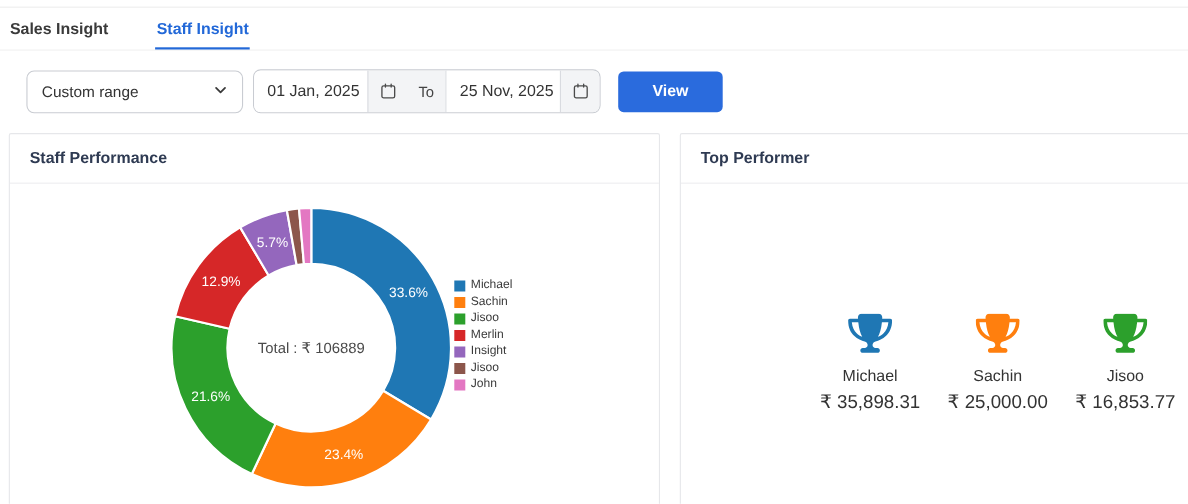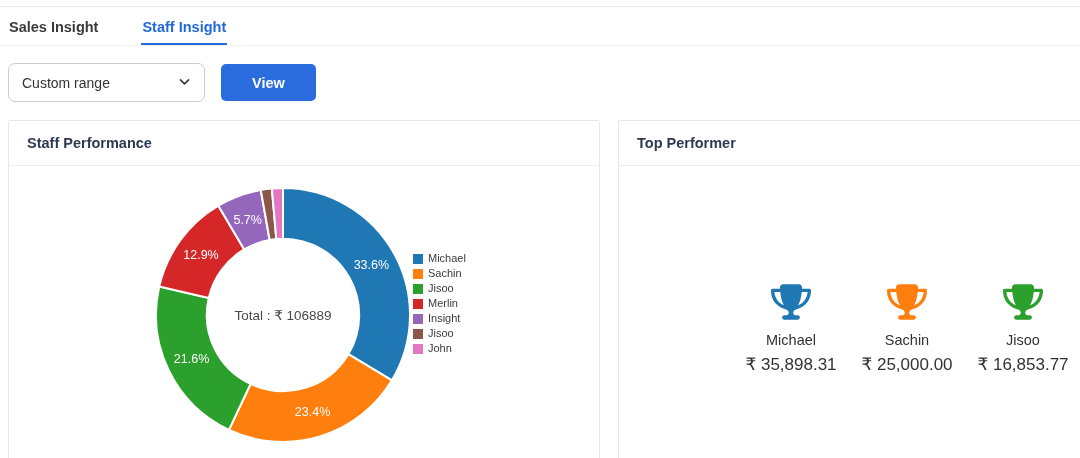--- a/index.html
+++ b/index.html
@@ -11,21 +11,21 @@
   }
   .topline { border-top: 1px solid #ededed; margin-top: 6px; }
   
   .tabbar { display: flex; gap: 22px; padding-left: 8px; border-bottom: 1px solid #f1f1f1; text-align: center; }
   .tab {
     padding: 12px 1px 8px; font-size: 14.5px; font-weight: 700; color: #3a3a3a;
     border-bottom: 2px solid transparent; cursor: pointer; white-space: nowrap;
   }
   .tab.active { color: #2268d8; border-bottom-color: #2268d8; margin-left: 20px; }
   
-  .filterbar { display: flex; align-items: center; margin-top: 17px; padding-left: 8px; }
+  .filterbar { display: flex; align-items: center; margin-top: 17px; padding-left: 24px; }
   .range-select {
     width: 197px; height: 39px; border: 1px solid #c9ccd2; border-radius: 7px;
     display: flex; align-items: center; justify-content: space-between;
     padding: 0 13px; font-size: 14px; color: #333; background: #fff; cursor: pointer;
   }
   .dategroup {
     display: flex; align-items: stretch; height: 40px; margin-left: 9px;
     border: 1px solid #c9ccd2; border-radius: 7px; overflow: hidden; background: #fff;
   }
   .dateinput {
@@ -82,20 +82,39 @@
 <div class="filterbar">
   <div class="range-select">
     <span>Custom range</span>
     <span>
       <svg width="13" height="13" viewBox="0 0 16 16" fill="none" stroke="#3a3a3a" stroke-width="2" stroke-linecap="round" stroke-linejoin="round">
           <polyline points="3,6 8,11 13,6"></polyline>
         </svg>
     </span>
   </div>
 
+  <div class="dategroup">
+    <div class="dateinput">01 Jan, 2025</div>
+    <div class="calcell">
+      <svg width="16" height="16" viewBox="0 0 16 16" fill="none" stroke="#4a4a4a" stroke-width="1.2" stroke-linecap="round">
+          <rect x="2.2" y="3" width="11.6" height="11" rx="1.6"></rect>
+          <line x1="5.4" y1="1.4" x2="5.4" y2="4.2"></line>
+          <line x1="10.6" y1="1.4" x2="10.6" y2="4.2"></line>
+        </svg>
+    </div>
+    <div class="tocell">To</div>
+    <div class="dateinput">25 Nov, 2025</div>
+    <div class="calcell last">
+      <svg width="16" height="16" viewBox="0 0 16 16" fill="none" stroke="#4a4a4a" stroke-width="1.2" stroke-linecap="round">
+          <rect x="2.2" y="3" width="11.6" height="11" rx="1.6"></rect>
+          <line x1="5.4" y1="1.4" x2="5.4" y2="4.2"></line>
+          <line x1="10.6" y1="1.4" x2="10.6" y2="4.2"></line>
+        </svg>
+    </div>
+  </div>
 
   <button class="view-btn">View</button>
 </div>
 
 <div class="panels">
 
   <div class="panel panel-left">
     <div class="panel-header">Staff Performance</div>
     <div class="panel-body">
       <svg class="donut-svg" id="donut" width="258" height="258" viewBox="0 0 258 258">

